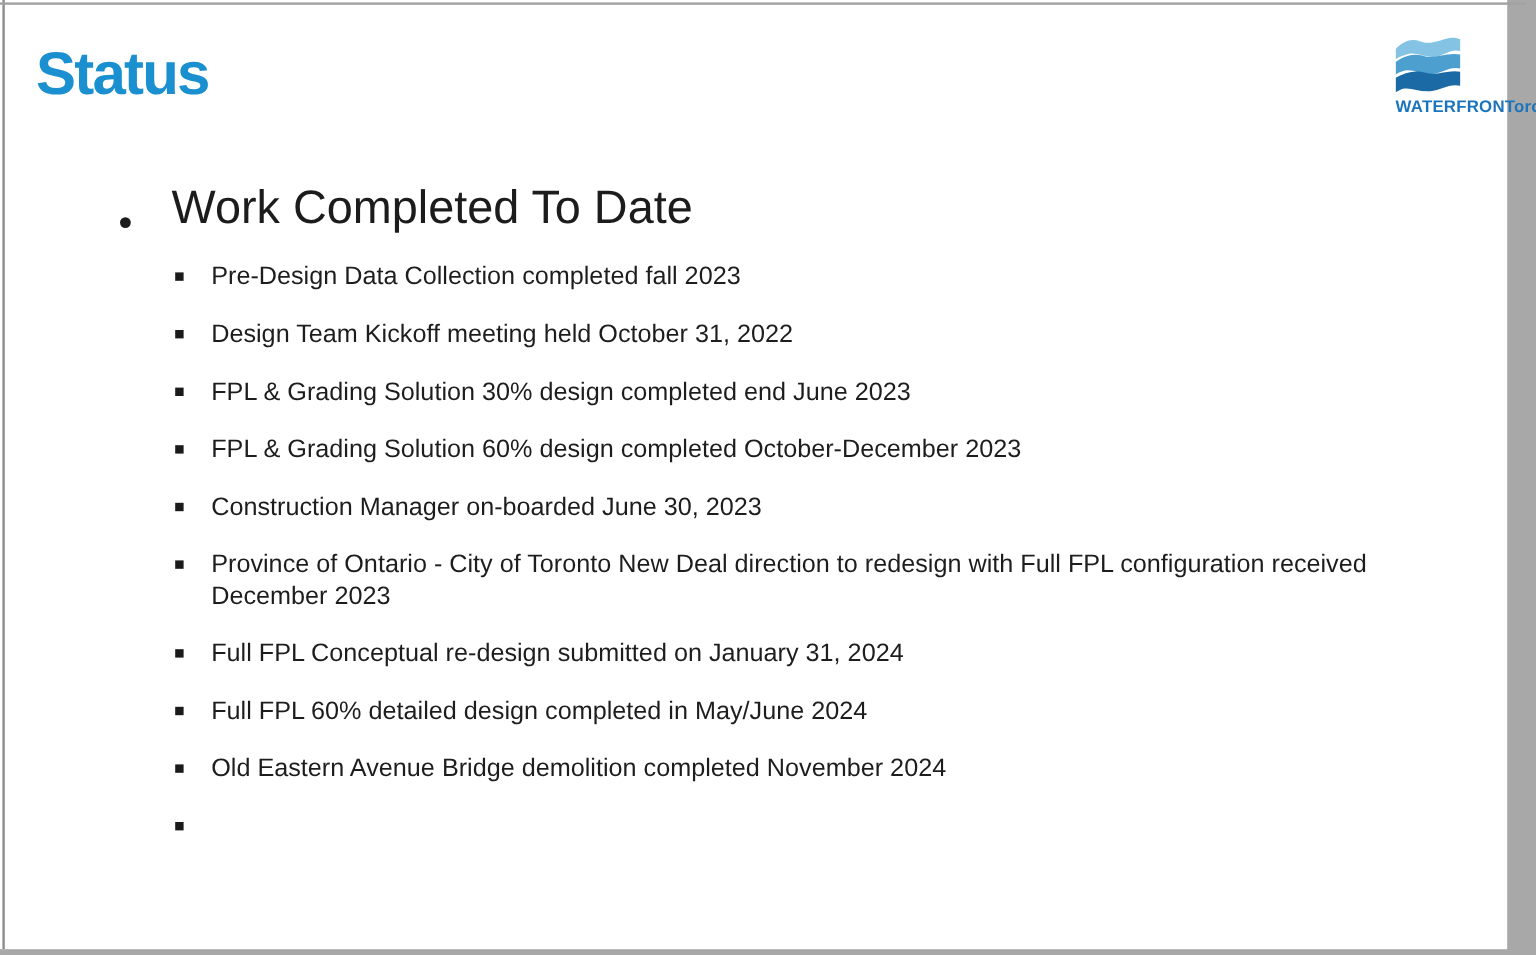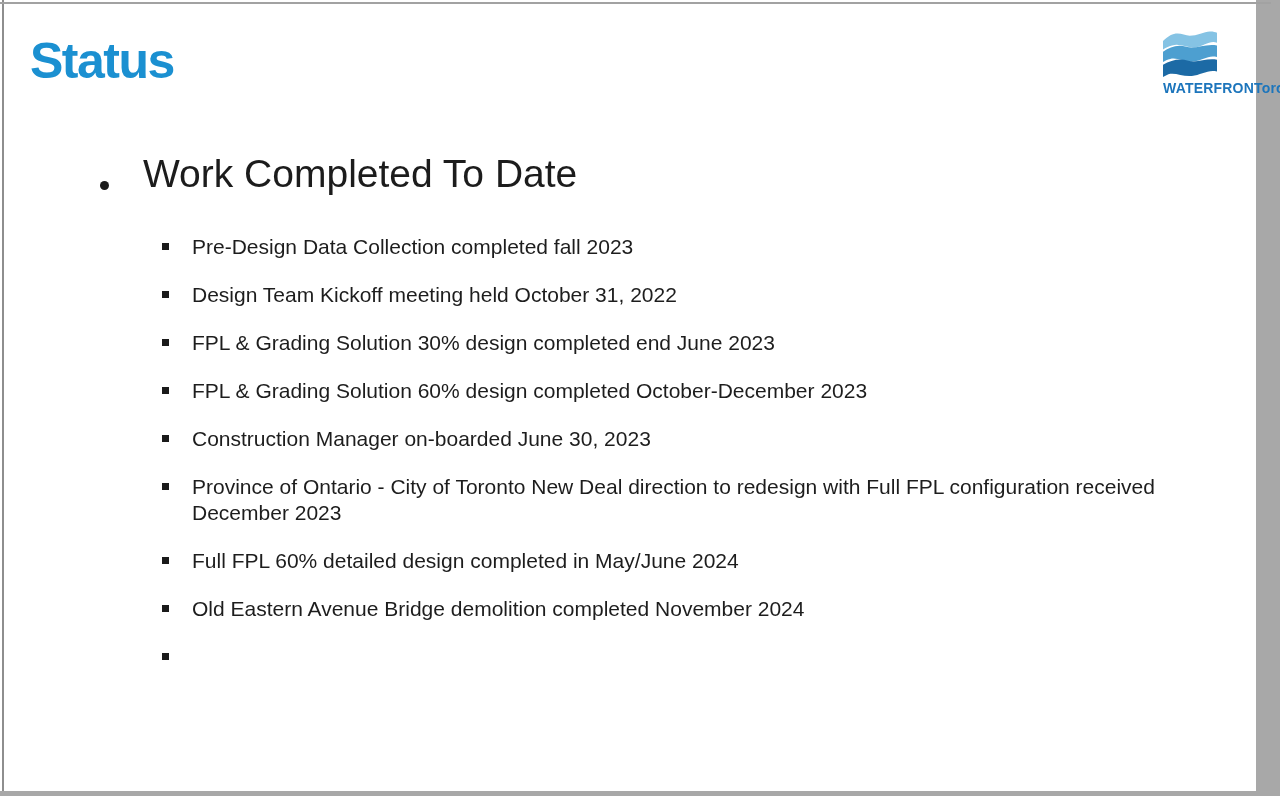--- a/index.html
+++ b/index.html
@@ -86,21 +86,21 @@
     font-size: 39px;
     line-height: 48px;
     font-weight: 400;
     color: #1c1c1c;
     white-space: nowrap;
   }
   .work-list {
     position: absolute;
     left: 146px;
     top: 218px;
-    margin: 16px;
+    margin: 0;
     padding: 0;
     list-style: none;
     width: 1078px;
   }
   .work-list li {
     position: relative;
     padding-left: 30px;
     margin-bottom: 22px;
     font-size: 21px;
     line-height: 26px;
@@ -157,20 +157,24 @@
     <li>
       <span class="square-bullet"></span>
       <span>Construction Manager on-boarded June 30, 2023</span>
     </li>
     <li>
       <span class="square-bullet"></span>
       <span>Province of Ontario - City of Toronto New Deal direction to redesign with Full FPL configuration received December 2023</span>
     </li>
     <li>
       <span class="square-bullet"></span>
+      <span>Full FPL Conceptual re-design submitted on January 31, 2024</span>
+    </li>
+    <li>
+      <span class="square-bullet"></span>
       <span>Full FPL 60% detailed design completed in May/June 2024</span>
     </li>
     <li>
       <span class="square-bullet"></span>
       <span>Old Eastern Avenue Bridge demolition completed November 2024</span>
     </li>
     <li>
       <span class="square-bullet"></span>
     </li>
   </ul>

